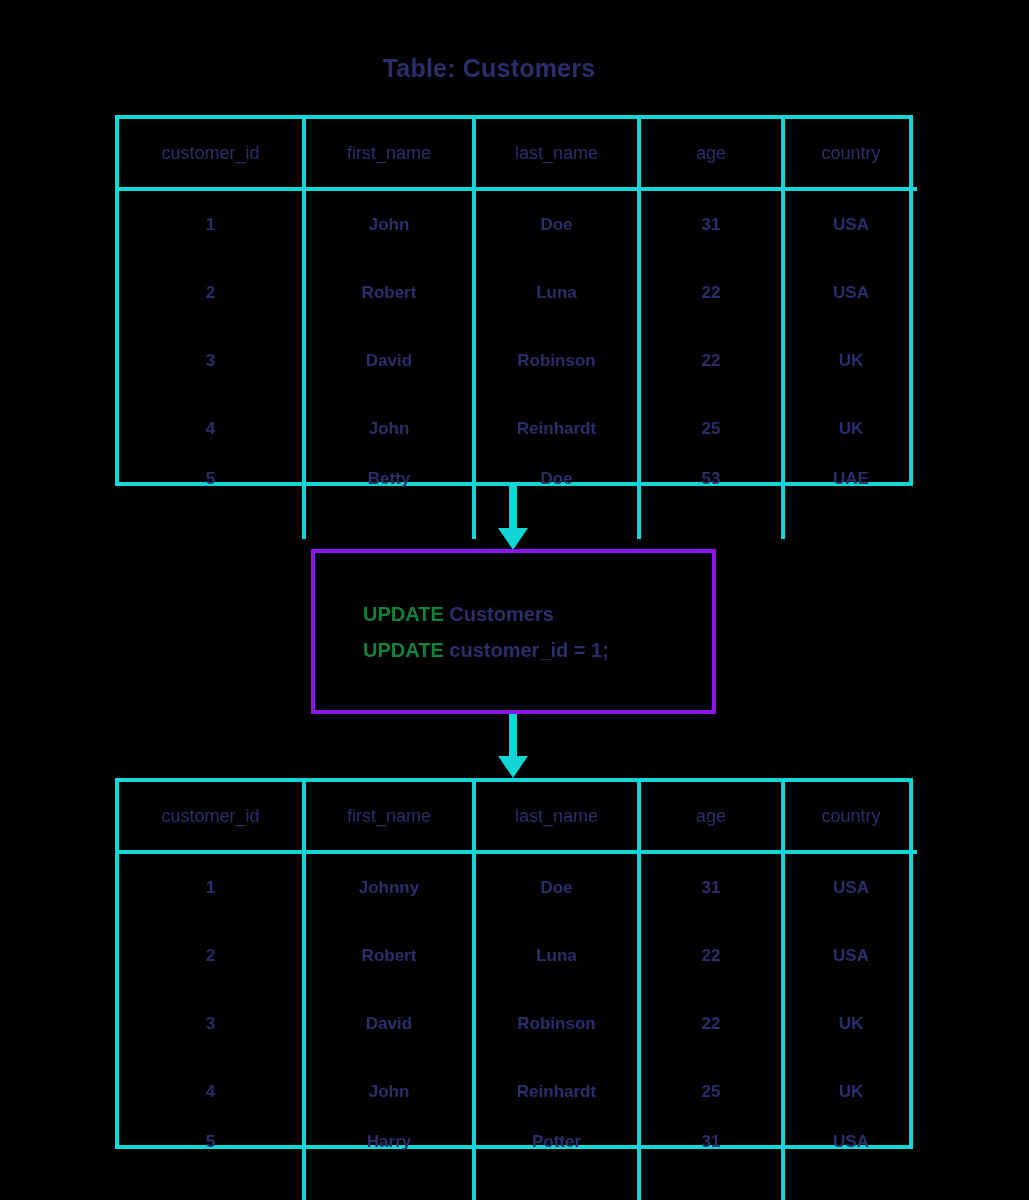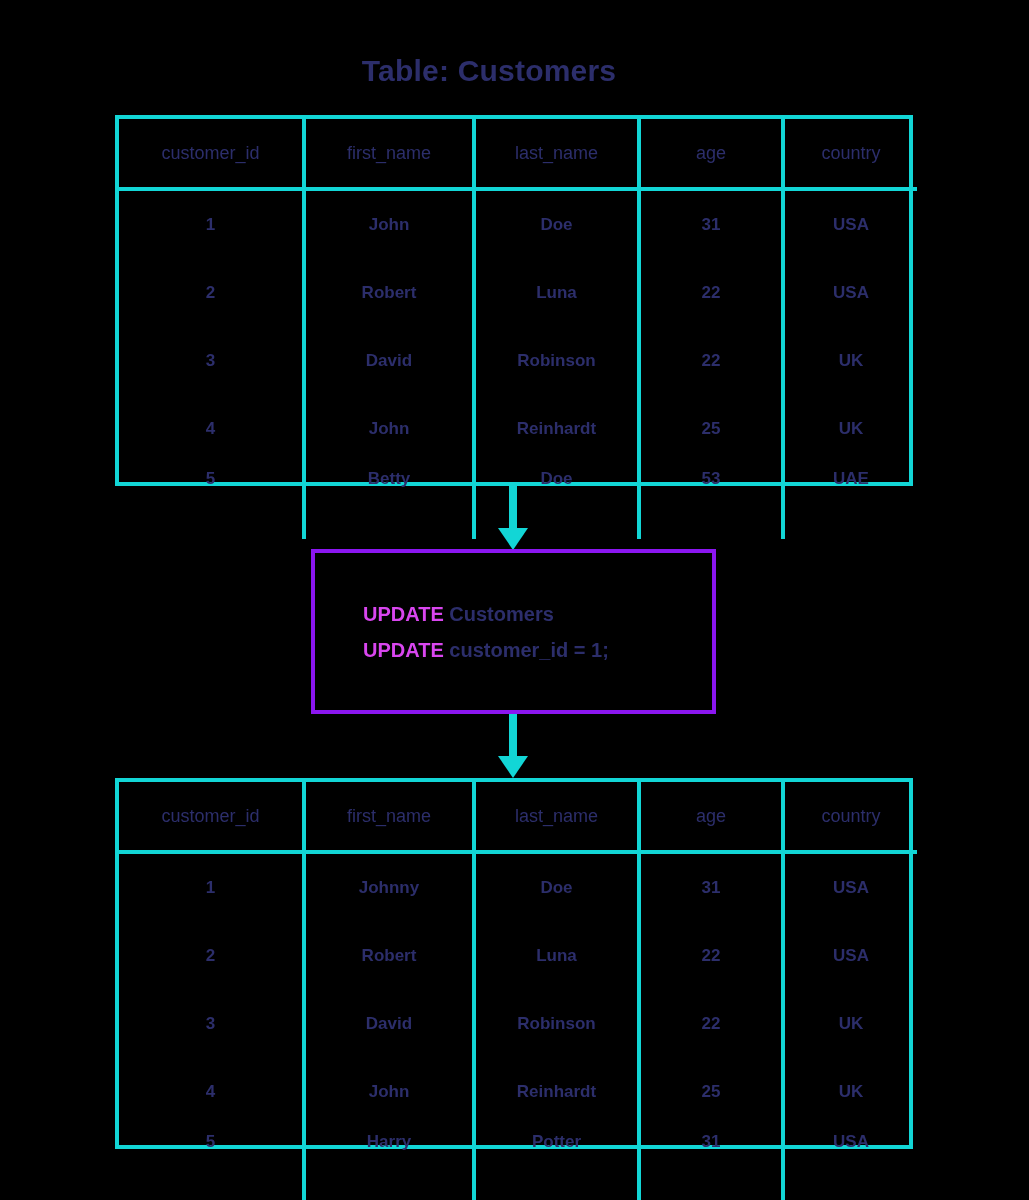--- a/index.html
+++ b/index.html
@@ -17,21 +17,21 @@
   }
 
   
   .page-title {
     position: absolute;
     left: 0;
     top: 54px;
     width: 978px;
     text-align: center;
     color: #2c2e6b;
-    font-size: 30px;
+    font-size: 25px;
     font-weight: bold;
     letter-spacing: 0.2px;
   }
 
   
   .db-table {
     position: absolute;
     left: 115px;
     width: 798px;
     border: 4px solid #12d6d6;
@@ -125,21 +125,21 @@
     padding-left: 48px;
   }
   .query-line {
     color: #2c2e6b;
     font-size: 20px;
     font-weight: bold;
     line-height: 36px;
     white-space: nowrap;
   }
   .kw {
-    color: #d946ef;
+    color: #15803d;
     font-weight: bold;
   }
   .qval { color: #2c2e6b; }
 </style>
 </head>
 <body>
 
 <div class="page-title">Table: Customers</div>
 
 <div class="db-table table-before">

